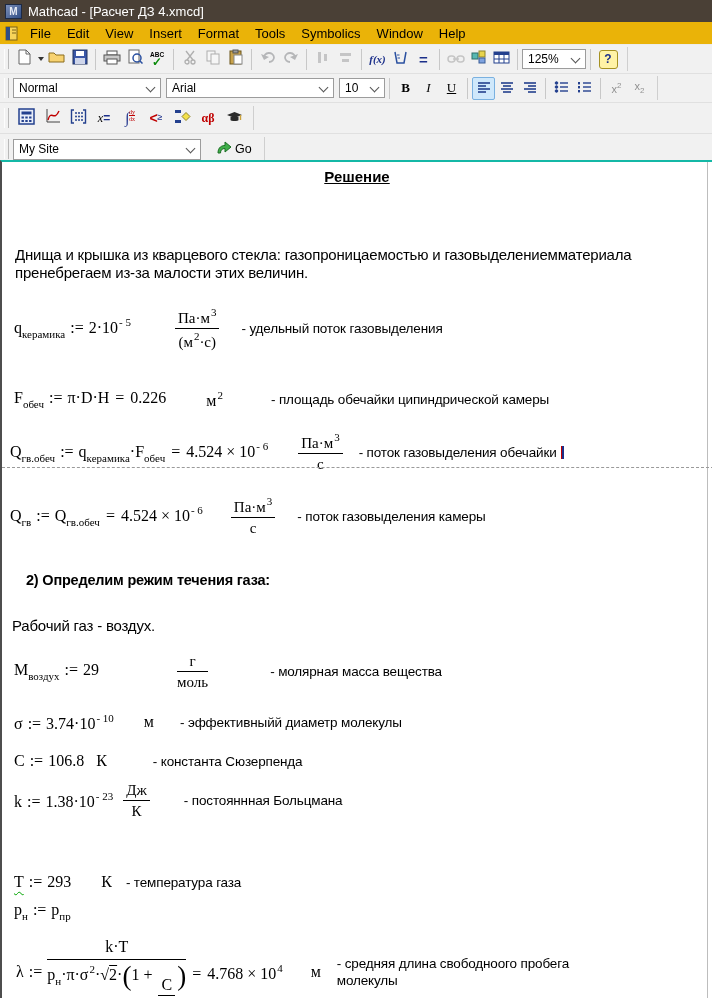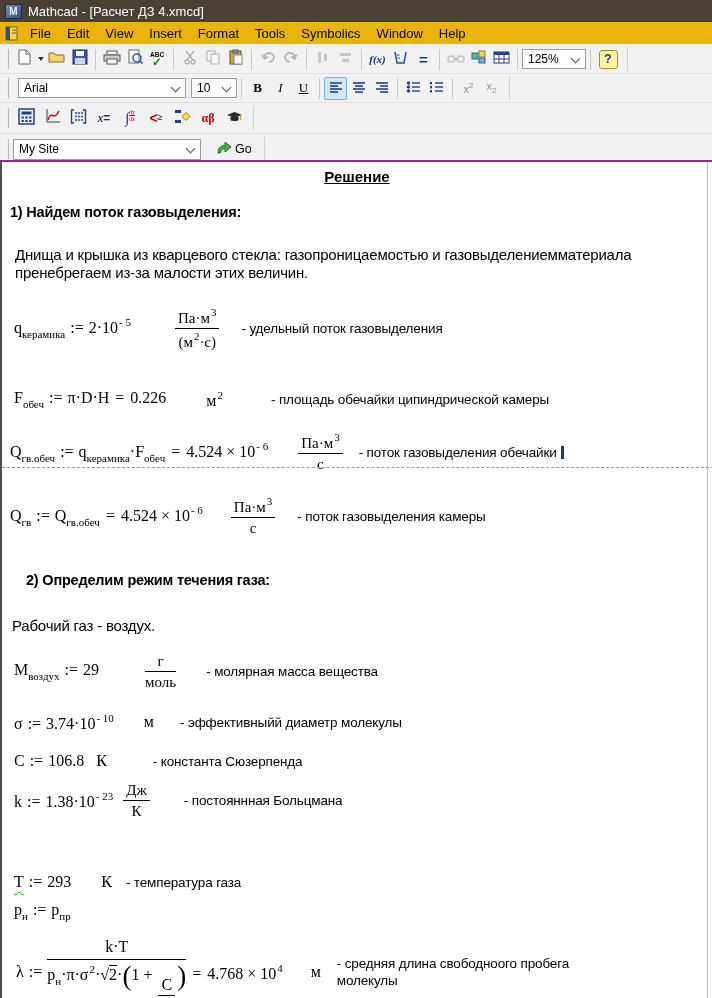--- a/index.html
+++ b/index.html
@@ -47,21 +47,21 @@
   .bool-ic b{color:#c00000;font-size:14px;} .bool-ic i{color:#1b2f8a;font-style:normal;font-size:9px;vertical-align:3px;}
   .calcul-ic{font-family:"Liberation Serif",serif;}
   .calcul-ic .int{color:#1b2f8a;font-size:15px;} 
   .calcul-ic .dd{display:inline-block;color:#c00000;font-size:6px;line-height:6px;text-align:center;vertical-align:2px;}
   .calcul-ic .dd span{display:block;}
   .calcul-ic .dd .bar{border-top:1px solid #c00000;}
   .xeq{font-size:12px;} .xeq em{font-family:"Liberation Serif",serif;}
   .gobtn{display:flex;align-items:center;gap:3px;font-size:12.5px;padding:0 6px;}
   
   .doc{position:absolute;top:160px;left:0;width:712px;height:838px;background:#fff;
-       border-top:2px solid #a21caf;border-left:2px solid #4d4d4d;overflow:hidden;box-sizing:border-box;}
+       border-top:2px solid #14b8a6;border-left:2px solid #4d4d4d;overflow:hidden;box-sizing:border-box;}
   .region{position:absolute;white-space:nowrap;}
   .doc-title{left:0;width:100%;text-align:center;font-size:15px;font-weight:bold;text-decoration:underline;}
   .heading{font-weight:bold;font-size:14.5px;letter-spacing:-0.2px;}
   .para{font-size:15px;line-height:18px;letter-spacing:-0.2px;white-space:normal;}
   .mrow{display:flex;align-items:center;font-family:"Liberation Serif",serif;font-size:16px;}
   .mtext{display:inline-block;white-space:pre;}
   .msub{font-size:11px;vertical-align:-5px;}
   .msup{font-size:11px;vertical-align:7px;margin-left:1px;}
   .op{padding:0 5px;}
   .meq{padding:0 6px;}
@@ -249,20 +249,24 @@
   </span>
   <span class="vsep"></span>
   <span class="tb" style="width:26px;">
     <span class="helpbox">?</span>
   </span>
   <span class="panel-end"></span>
 </div>
 
 <div class="tbrow row-fmt">
   <span class="grip"></span>
+  <span class="ddl" style="width:148px;">
+    <span>Normal</span>
+    <span class="chev"></span>
+  </span>
   <span style="width:5px;"></span>
   <span class="ddl" style="width:168px;">
     <span>Arial</span>
     <span class="chev"></span>
   </span>
   <span style="width:5px;"></span>
   <span class="ddl" style="width:46px;">
     <span>10</span>
     <span class="chev"></span>
   </span>
@@ -419,21 +423,20 @@
     <span>Go</span>
   </span>
   <span class="panel-end"></span>
 </div>
 
 <div class="doc">
   <div class="margin-line"></div>
 
   <div class="region doc-title" style="top:6px;">Решение</div>
 
-  <div class="region heading" style="left:8px;top:42px;">1) Найдем поток газовыделения:</div>
 
   <div class="region para" style="left:13px;top:84px;width:674px;">Днища и крышка из кварцевого стекла: газопроницаемостью и газовыделениемматериала пренебрегаем из-за малости этих величин.</div>
 
   <div class="region mrow" style="left:12px;top:132px;height:68px;">
     <span class="mtext"><span>q</span><span class="msub">керамика</span><span class="op">:=</span><span>2·10</span><span class="msup">- 5</span></span>
     <span class="mfrac" style="margin-left:44px;">
       <span class="fnum"><span>Па·м</span><span class="msup">3</span></span>
       <span class="fden"><span>(</span><span>м</span><span class="msup">2</span><span>·с)</span></span>
     </span>
     <span class="comment" style="margin-left:22px;">- удельный поток газовыделения</span>
@@ -463,21 +466,21 @@
       <span class="fnum"><span>Па·м</span><span class="msup">3</span></span>
       <span class="fden">с</span>
     </span>
     <span class="comment" style="margin-left:22px;text-align:center;">- поток газовыделения камеры</span>
   </div>
 
   <div class="region heading" style="left:24px;top:410px;">2) Определим режим течения газа:</div>
 
   <div class="region para" style="left:10px;top:455px;">Рабочий газ - воздух.</div>
 
-  <div class="region mrow" style="left:12px;top:484px;height:50px;">
+  <div class="region mrow" style="left:12px;top:484px;height:50px;gap:32px;">
     <span class="mtext"><span>M</span><span class="msub">воздух</span><span class="op">:=</span><span>29</span></span>
     <span class="mfrac" style="margin-left:46px;">
       <span class="fnum">г</span>
       <span class="fden">моль</span>
     </span>
     <span class="comment" style="margin-left:30px;">- молярная масса вещества</span>
   </div>
 
   <div class="region mrow" style="left:12px;top:544px;height:32px;">
     <span class="mtext"><span>σ</span><span class="op">:=</span><span>3.74·10</span><span class="msup">- 10</span></span>

